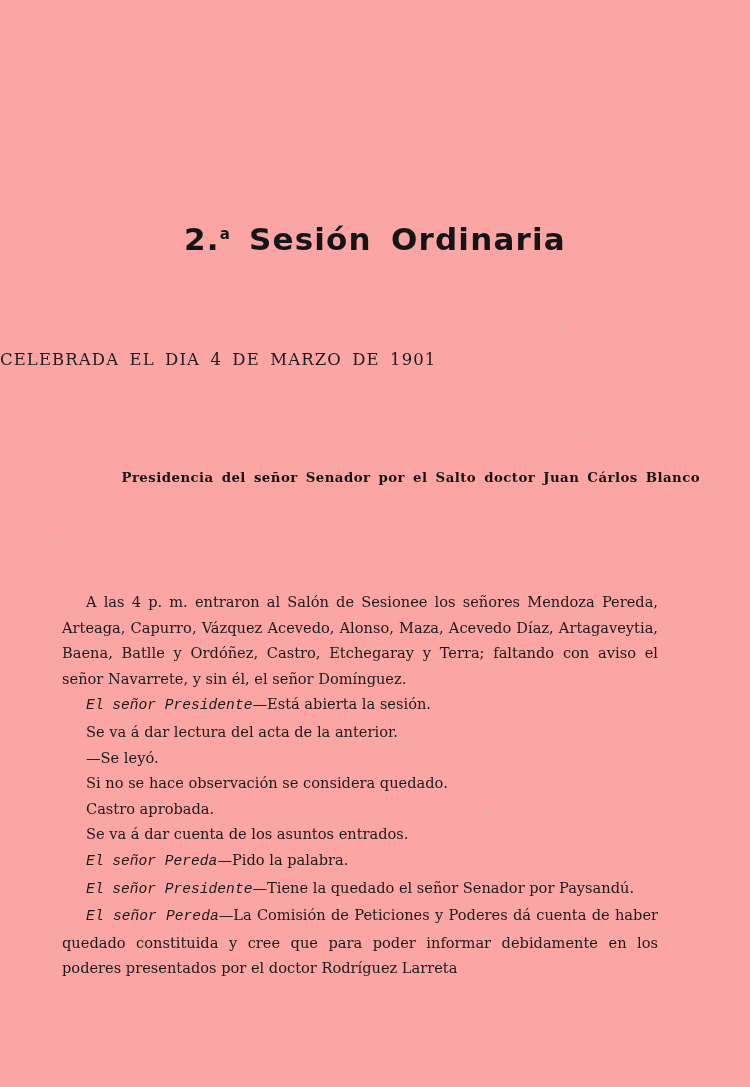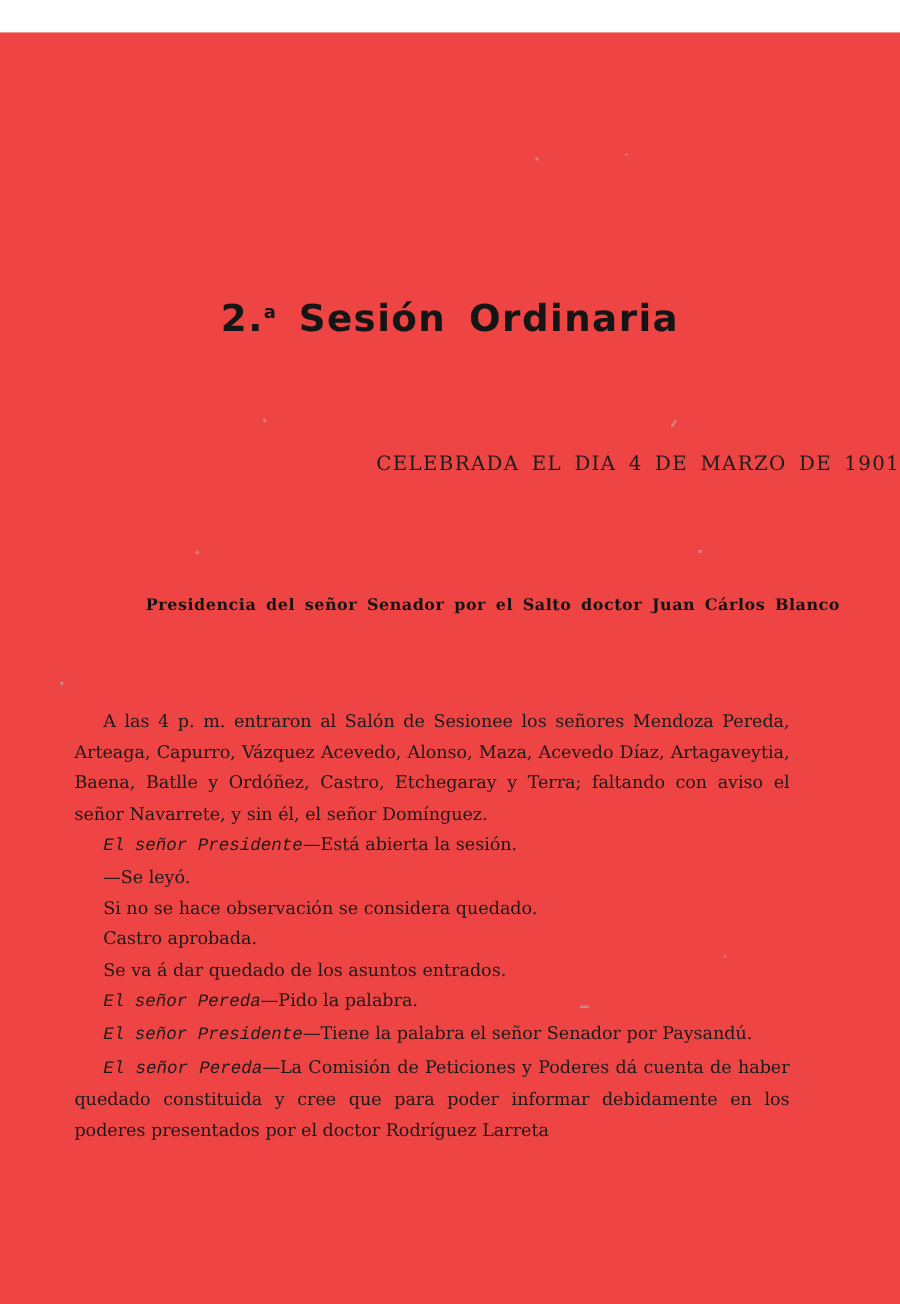--- a/index.html
+++ b/index.html
@@ -11,22 +11,21 @@
     width: 750px;
     height: 1087px;
     position: relative;
     font-family: "DejaVu Serif", serif;
     color: #1a1a1a;
     overflow: hidden;
   }
   .page {
     position: absolute;
     inset: 0;
-    background: #ef4444;
-    margin-top: 27px;
+    background: #fca5a5;
   }
   
   .speck {
     position: absolute;
     background: #b9b9b4;
     border-radius: 50%;
     opacity: .55;
   }
 
   .doc-title {
@@ -46,21 +45,21 @@
     font-size: 15px;
     vertical-align: super;
     letter-spacing: 0;
   }
 
   .doc-subtitle {
     position: absolute;
     top: 350px;
     left: 0;
     width: 100%;
-    text-align: right;
+    text-align: left;
     font-family: "DejaVu Serif", serif;
     font-size: 16.5px;
     letter-spacing: 1.1px;
     word-spacing: 4px;
     color: #1d1d1d;
   }
 
   .presidency {
     position: absolute;
     top: 470px;
@@ -70,21 +69,21 @@
     font-family: "DejaVu Serif", serif;
     font-weight: bold;
     font-size: 13.3px;
     letter-spacing: .45px;
     word-spacing: 3px;
     color: #141414;
   }
 
   .body-text {
     position: absolute;
-    top: 562px;
+    top: 589px;
     left: 62px;
     width: 596px;
     font-size: 14.6px;
     line-height: 25.6px;
     text-align: justify;
     color: #1b1b1b;
   }
   .body-text p {
     margin: 0;
     text-indent: 24px;
@@ -115,22 +114,23 @@
     <span>Sesión  Ordinaria</span>
   </h1>
 
   <div class="doc-subtitle">CELEBRADA  EL  DIA  4  DE  MARZO  DE  1901</div>
 
   <div class="presidency">Presidencia  del  señor  Senador  por  el  Salto  doctor  Juan Cárlos Blanco</div>
 
   <div class="body-text">
       <p><span>A las 4 p. m. entraron al Salón de Sesionee los señores Mendoza Pereda, Arteaga, Capurro, Vázquez Acevedo, Alonso, Maza, Acevedo Díaz, Artagaveytia, Baena, Batlle y Ordóñez, Castro, Etchegaray y Terra; faltando con aviso el señor Navarrete, y sin él, el señor Domínguez.</span></p>
       <p><i>El señor Presidente</i><span>—Está abierta la sesión.</span></p>
+      <p><span>Se va á dar lectura del acta de la anterior.</span></p>
       <p><span>—Se leyó.</span></p>
       <p><span>Si no se hace observación se considera quedado.</span></p>
       <p><span>Castro aprobada.</span></p>
-      <p><span>Se va á dar quedado de los asuntos entrados.</span></p>
+      <p><span>Se va á dar cuenta de los asuntos entrados.</span></p>
       <p><i>El señor Pereda</i><span>—Pido la palabra.</span></p>
-      <p><i>El señor Presidente</i><span>—Tiene la palabra el señor Senador por Paysandú.</span></p>
+      <p><i>El señor Presidente</i><span>—Tiene la quedado el señor Senador por Paysandú.</span></p>
       <p><i>El señor Pereda</i><span>—La Comisión de Peticiones y Poderes dá cuenta de haber quedado constituida y cree que para poder informar debidamente en los poderes presentados por el doctor Rodríguez Larreta</span></p>
     </div>
 
 </div>
 
 </body></html>

